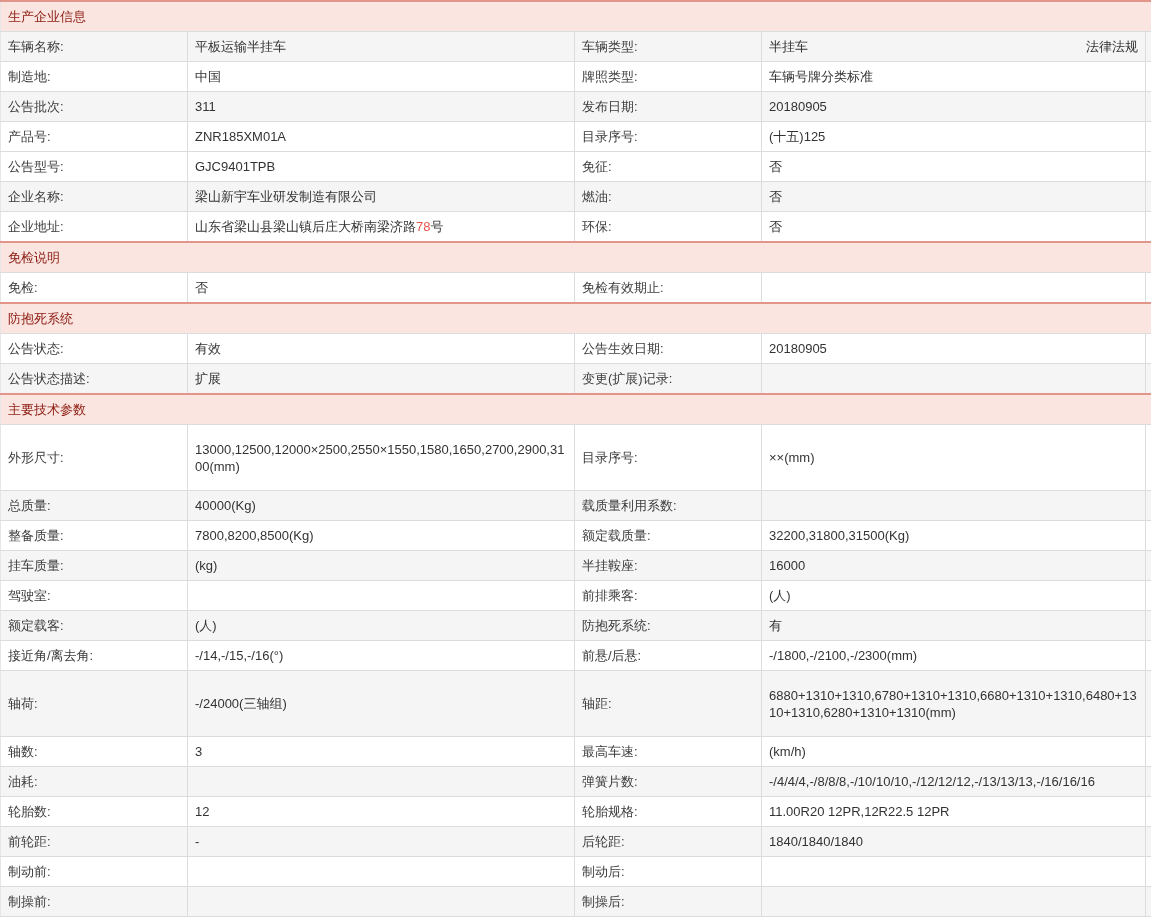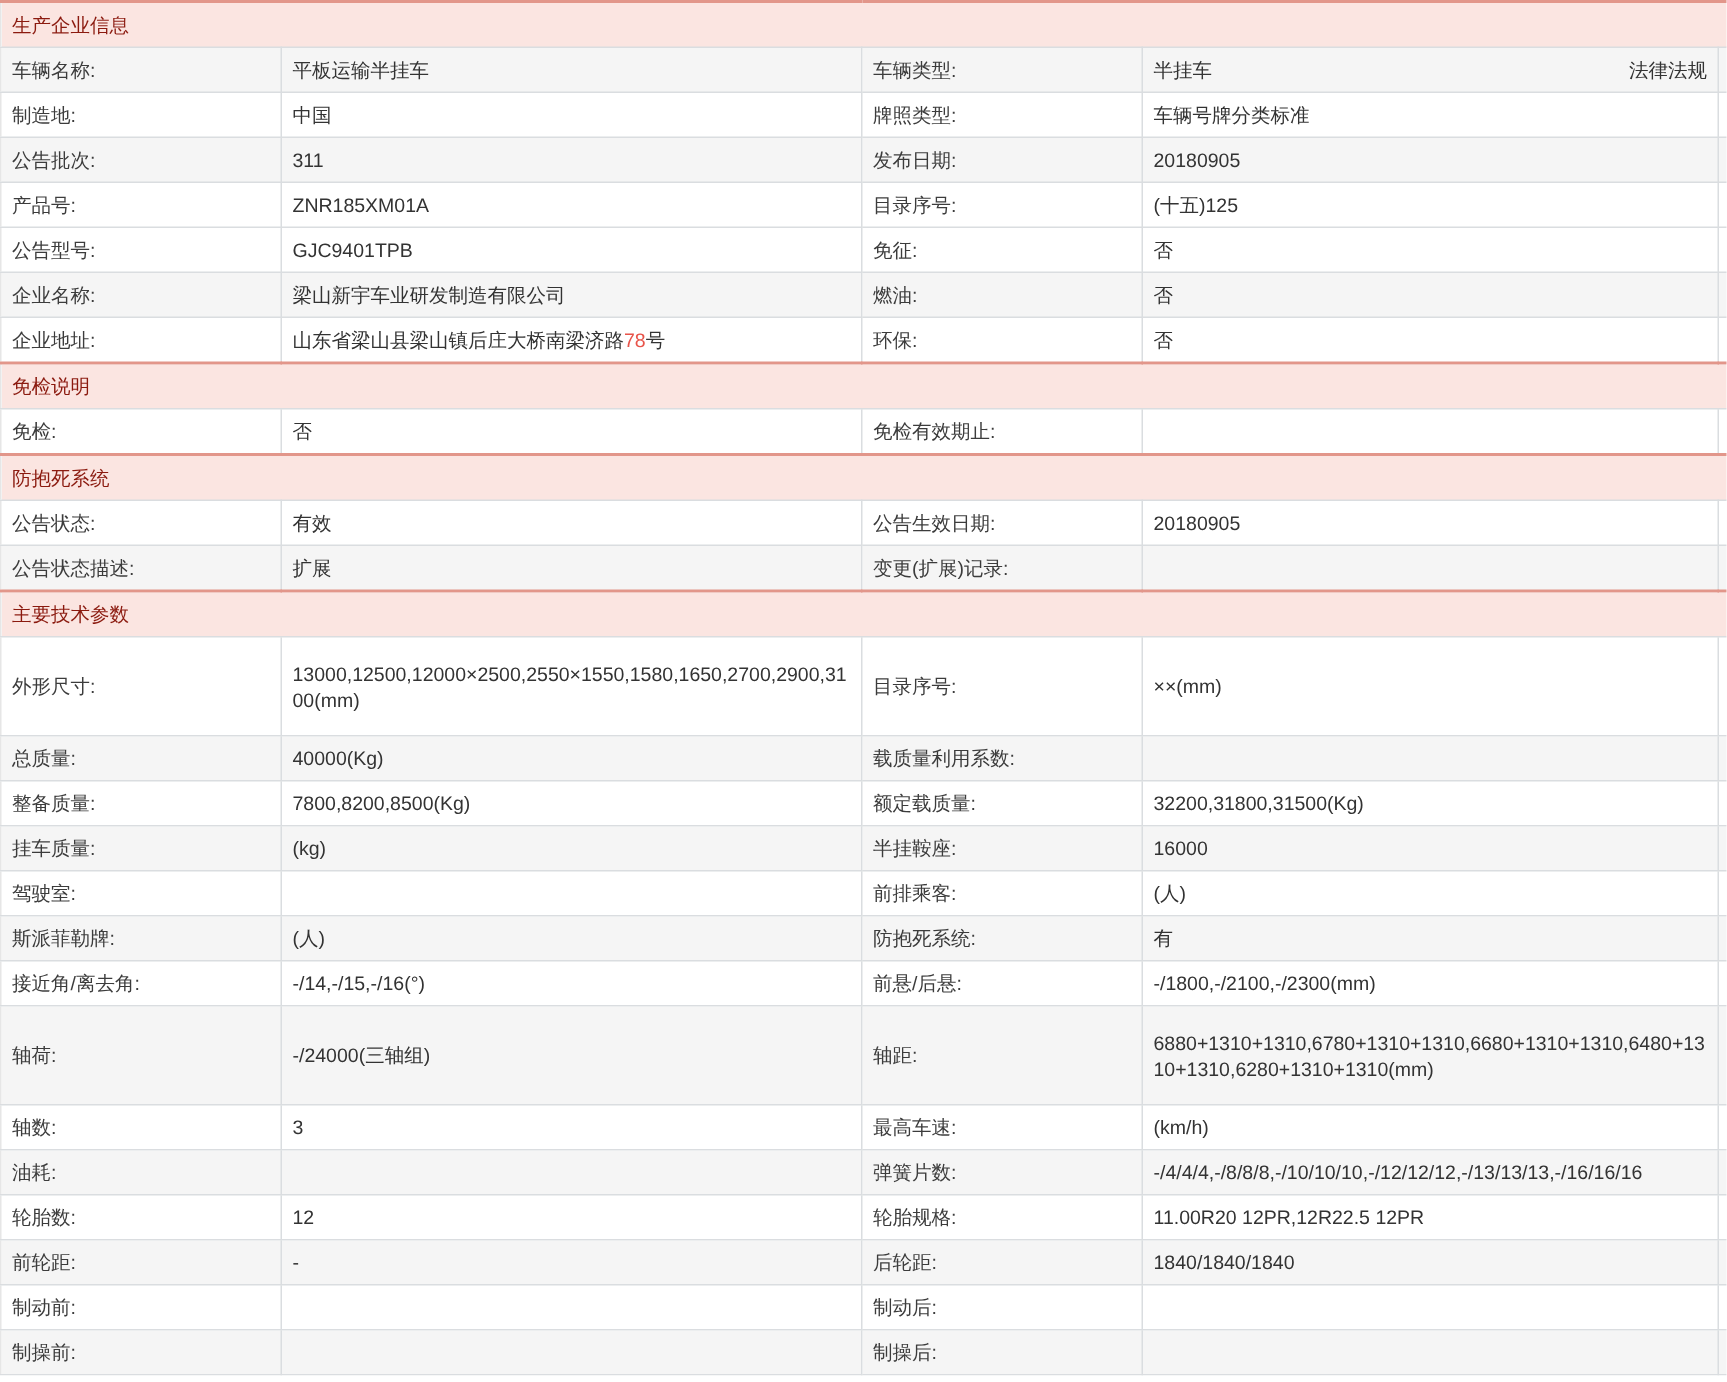--- a/index.html
+++ b/index.html
@@ -163,21 +163,21 @@
         <td class="filler"></td>
       </tr>
       <tr class="">
         <td class="lbl">驾驶室:</td>
         <td class="val"></td>
         <td class="lbl">前排乘客:</td>
         <td class="val">(人)</td>
         <td class="filler"></td>
       </tr>
       <tr class="alt">
-        <td class="lbl">斯派菲勒牌:</td>
+        <td class="lbl">额定载客:</td>
         <td class="val">(人)</td>
         <td class="lbl">防抱死系统:</td>
         <td class="val">有</td>
         <td class="filler"></td>
       </tr>
       <tr class="">
         <td class="lbl">接近角/离去角:</td>
         <td class="val">-/14,-/15,-/16(°)</td>
         <td class="lbl">前悬/后悬:</td>
         <td class="val">-/1800,-/2100,-/2300(mm)</td>

